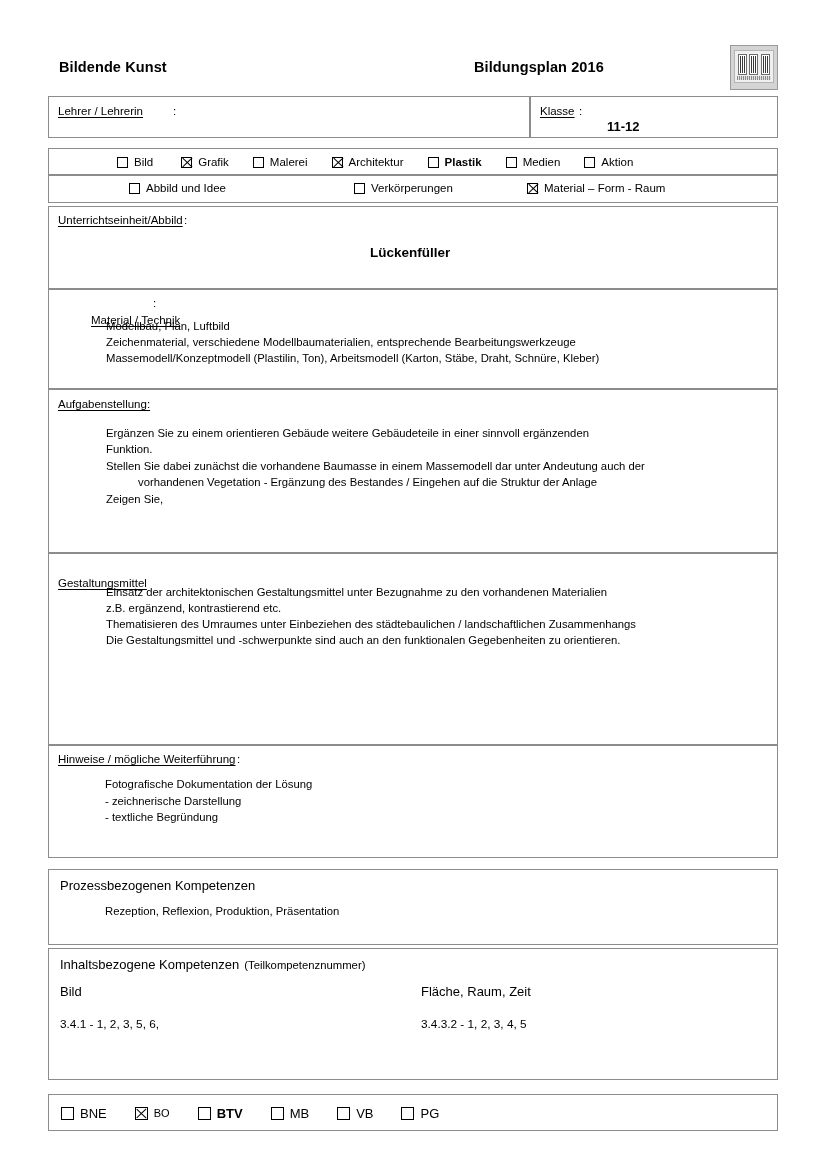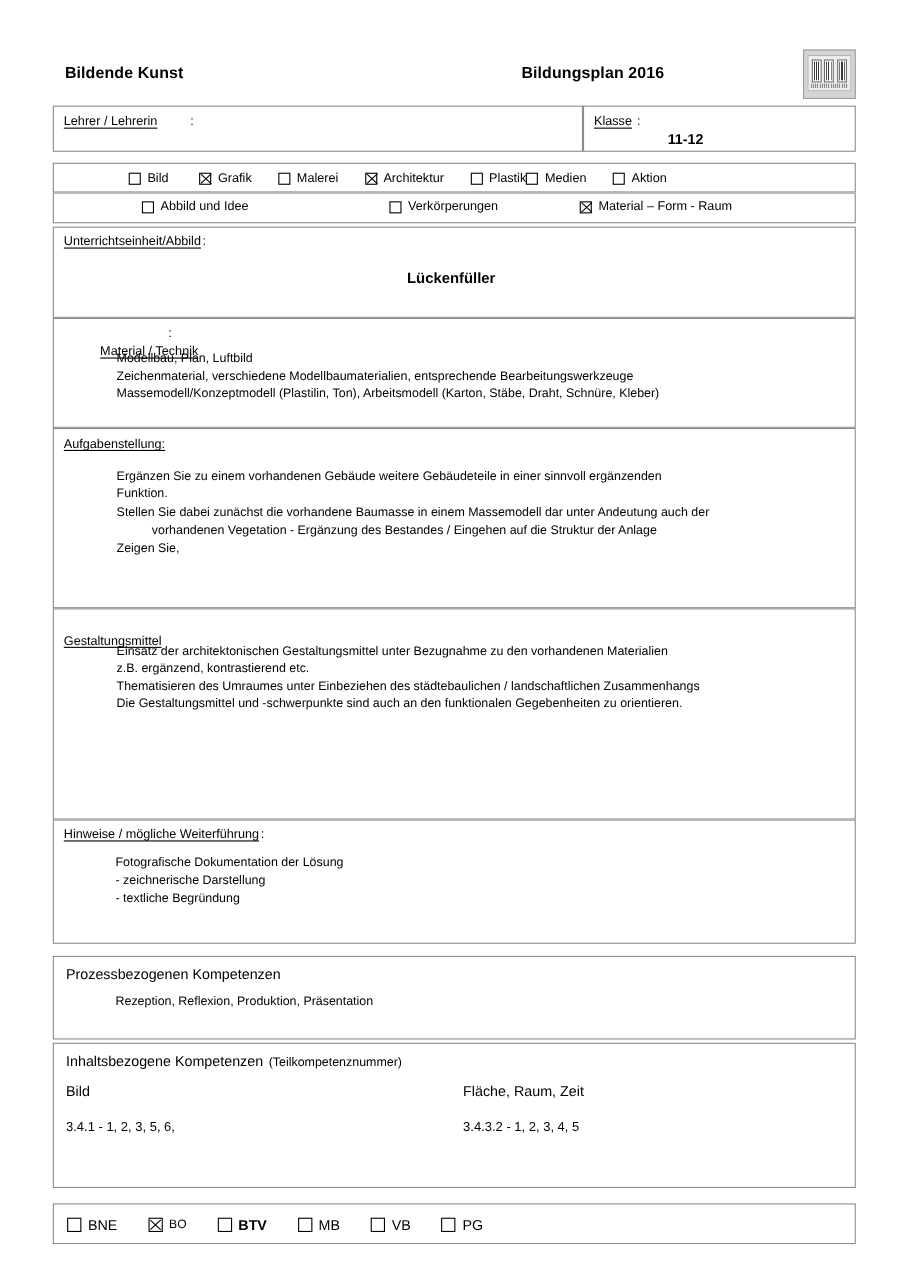--- a/index.html
+++ b/index.html
@@ -228,21 +228,21 @@
       <div class="cbitem" style="margin-right:24px;">
         <span class="cbox"></span>
         <span class="cblabel">Malerei</span>
       </div>
 
       <div class="cbitem" style="margin-right:24px;">
         <span class="cbox checked"></span>
         <span class="cblabel">Architektur</span>
       </div>
 
-      <div class="cbitem" style="">
+      <div class="cbitem" style="margin-right:24px;font-weight:bold;">
         <span class="cbox"></span>
         <span class="cblabel">Plastik</span>
       </div>
 
       <div class="cbitem" style="margin-right:24px;">
         <span class="cbox"></span>
         <span class="cblabel">Medien</span>
       </div>
 
       <div class="cbitem">
@@ -277,21 +277,21 @@
   <div class="box" style="left:48px; top:289px; width:730px; height:100px;">
     <span class="lbl ul" style="left:9px; top:23px;padding-left:33px;">Material / Technik</span>
     <span class="lbl" style="left:104px; top:6px;">:</span>
     <span class="body-line" style="left:57px; top:28px;">Modellbau, Plan, Luftbild</span>
     <span class="body-line" style="left:57px; top:44px;">Zeichenmaterial, verschiedene Modellbaumaterialien, entsprechende Bearbeitungswerkzeuge</span>
     <span class="body-line" style="left:57px; top:60px;">Massemodell/Konzeptmodell (Plastilin, Ton), Arbeitsmodell (Karton, Stäbe, Draht, Schnüre, Kleber)</span>
   </div>
 
   <div class="box" style="left:48px; top:389px; width:730px; height:164px;">
     <span class="lbl ul" style="left:9px; top:7px;">Aufgabenstellung:</span>
-    <span class="body-line" style="left:57px; top:35px;">Ergänzen Sie zu einem vorhandenen Gebäude weitere Gebäudeteile in einer sinnvoll ergänzenden</span>
+    <span class="body-line" style="left:57px; top:35px;">Ergänzen Sie zu einem orientieren Gebäude weitere Gebäudeteile in einer sinnvoll ergänzenden</span>
     <span class="body-line" style="left:57px; top:51px;">Funktion.</span>
     <span class="body-line" style="left:57px; top:68px;">Stellen Sie dabei zunächst die vorhandene Baumasse in einem Massemodell dar unter Andeutung auch der</span>
     <span class="body-line" style="left:57px; top:84px;margin-left:32px;">vorhandenen Vegetation - Ergänzung des Bestandes / Eingehen auf die Struktur der Anlage</span>
     <span class="body-line" style="left:57px; top:101px;">Zeigen Sie,</span>
   </div>
 
   <div class="box" style="left:48px; top:553px; width:730px; height:192px;">
     <span class="lbl ul" style="left:9px; top:22px;">Gestaltungsmittel</span>
     <span class="body-line" style="left:57px; top:30px;">Einsatz der architektonischen Gestaltungsmittel unter Bezugnahme zu den vorhandenen Materialien</span>
     <span class="body-line" style="left:57px; top:46px;">z.B. ergänzend, kontrastierend etc.</span>

